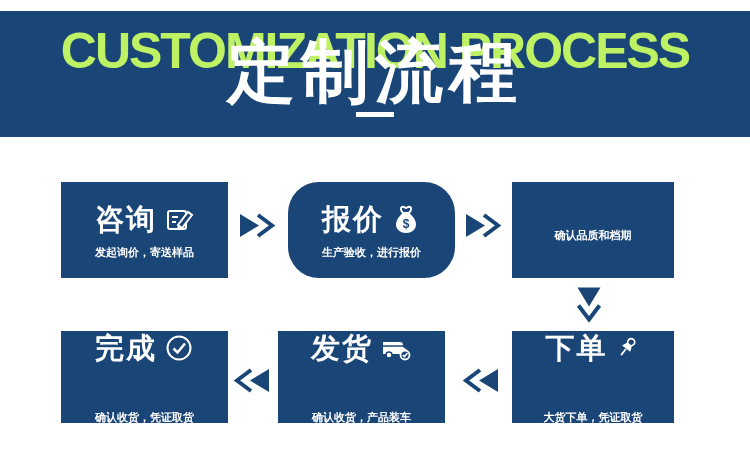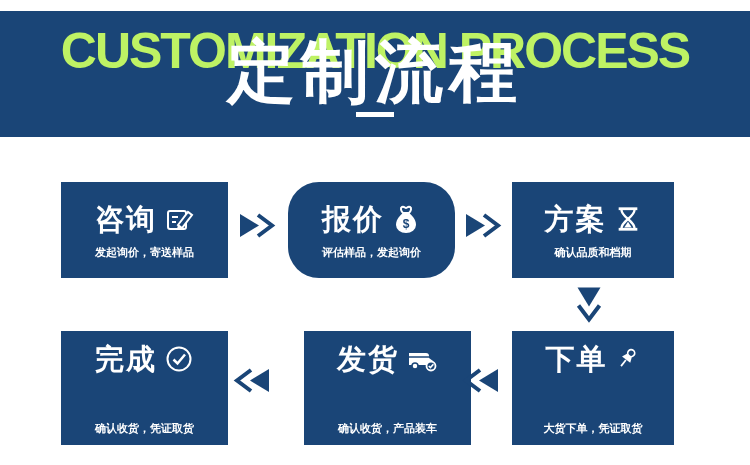--- a/index.html
+++ b/index.html
@@ -26,26 +26,26 @@
     position:absolute; top:101px; left:50%; transform:translateX(-50%);
     width:38px; height:5px; background:#ffffff;
   }
   
   .step {
     position:absolute; width:167px; height:96px; background:#1a4577;
     color:#ffffff; display:flex; flex-direction:column; align-items:center;
     justify-content:center; box-sizing:border-box; padding:2px 2px 0 2px;
   }
   .step.narrow { width:162px; }
-  .step.row2 { height:114px;gap:36px; }
+  .step.row2 { height:92px;gap:36px; }
   .s1 { left:61px;  top:182px; }
   .s2 { left:288px; top:182px;border-radius:31px; }
   .s3 { left:512px; top:182px; }
   .s4 { left:61px;  top:331px; }
-  .s5 { left:304px; top:331px; }
+  .s5 { left:278px; top:331px; }
   .s6 { left:512px; top:331px; }
   .step-head { display:flex; align-items:center; gap:7px; }
   .step-title { font-size:29px; font-weight:bold; letter-spacing:2px; line-height:34px; }
   .step-desc { font-size:11px; font-weight:bold; margin-top:9px; white-space:nowrap; letter-spacing:0; }
   .icon svg { display:block; }
   
   .arrow { position:absolute; width:38px; height:27px; }
   .arrow svg { display:block; }
   .arrow-r1 { left:238px; top:212px; }
   .arrow-r2 { left:464px; top:212px; }
@@ -83,35 +83,24 @@
     <div class="step-head">
       <span class="step-title">报价</span>
       <span class="icon">
         <svg width="30" height="30" viewBox="0 0 30 30">
           <path d="M12 9 c-2,-2 -3,-5 -1,-6 c2,-1 3,1 4,1 c1,0 2,-2 4,-1 c2,1 1,4 -1,6 Z" fill="none" stroke="#fff" stroke-width="2"></path>
           <path d="M12 9 h6 c5,4 7,8 7,12 a10,8 0 0 1 -20,0 c0,-4 2,-8 7,-12 Z" fill="#fff"></path>
           <text x="15" y="24" text-anchor="middle" font-size="12" font-weight="bold" fill="#1a4577" font-family="'Liberation Sans',sans-serif">$</text>
         </svg>
       </span>
     </div>
-    <div class="step-desc">评估样品，发起询价</div>
+    <div class="step-desc">生产验收，进行报价</div>
   </div>
 
   <div class="step s3 narrow">
-    <div class="step-head">
-      <span class="step-title">方案</span>
-      <span class="icon">
-        <svg width="28" height="28" viewBox="0 0 30 30">
-          <path d="M5 4 H25" stroke="#fff" stroke-width="3" fill="none"></path>
-          <path d="M5 26 H25" stroke="#fff" stroke-width="3" fill="none"></path>
-          <path d="M8 5 C8 13 22 17 22 25 M22 5 C22 13 8 17 8 25" stroke="#fff" stroke-width="2.5" fill="none"></path>
-          <path d="M11 24 L19 24 L15 18 Z" fill="#fff"></path>
-        </svg>
-      </span>
-    </div>
     <div class="step-desc">确认品质和档期</div>
   </div>
 
   <div class="step s4 row2">
     <div class="step-head">
       <span class="step-title">完成</span>
       <span class="icon">
         <svg width="30" height="30" viewBox="0 0 30 30">
           <circle cx="15" cy="15" r="11.5" fill="none" stroke="#fff" stroke-width="2"></circle>
           <path d="M9.5 15.5 L13.5 19.5 L21 10.5" fill="none" stroke="#fff" stroke-width="2.5"></path>

